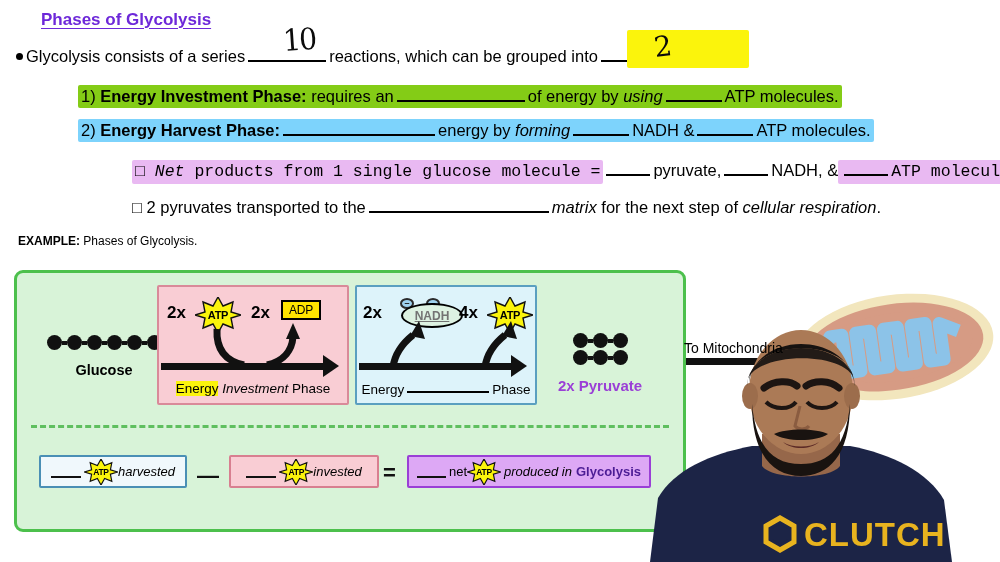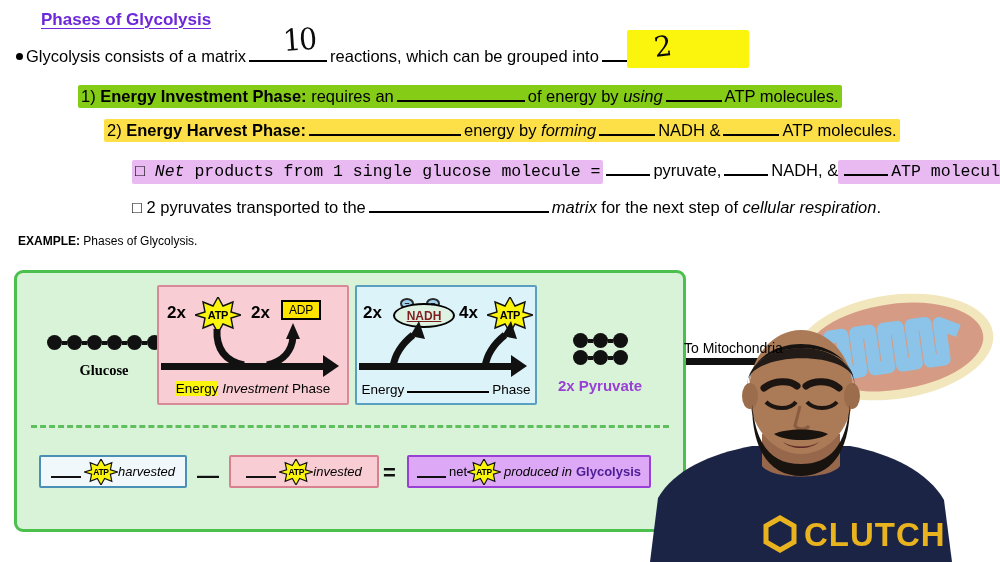--- a/index.html
+++ b/index.html
@@ -36,21 +36,21 @@
     display:inline-block; width:7px; height:7px; border-radius:50%;
     background:#000; vertical-align: middle; margin-right: 3px; margin-bottom:2px;
   }
 
   #line-1 { left: 78px; top: 85px; }
   #line-2 { left: 78px; top: 119px; }
   #line-3 { left: 132px; top: 159px; }
   #line-4 { left: 132px; top: 196px; }
 
   .hl-pink   { background: #84cc16; }
-  .hl-cyan   { background: #fde047; margin-left: 26px; }
+  .hl-cyan   { background: #7dd3fc; }
   .hl-violet { background: #e9b9f2; font-family: Liberation Mono, monospace; }
   .hl-yellow { background: #fbf40c; }
 
   
   .hand {
     font-family: "DejaVu Serif", serif;
     font-size: 30px; color: #0b0b0b;
     position: absolute; pointer-events: none;
   }
   #hand-10 { left: 282px; top: 22px; transform: rotate(-4deg) scaleX(0.95); letter-spacing: -2px; }
@@ -66,21 +66,21 @@
   
   #panel {
     position: absolute; left: 14px; top: 270px;
     width: 672px; height: 262px;
     background: #d8f3d8;
     border: 3px solid #4cc04c;
     border-radius: 9px;
   }
 
   
-  #glucose { position:absolute; left: 22px; top: 62px; width: 130px; text-align:center;font-family:Liberation Serif, serif; }
+  #glucose { position:absolute; left: 22px; top: 62px; width: 130px; text-align:center; }
   .chain { display: flex; align-items: center; justify-content:center; }
   .cdot { width: 15px; height: 15px; border-radius: 50%; background:#111; }
   .cbond { width: 5px; height: 4px; background:#111; }
   .mol-label { font-size: 14.5px; font-weight: bold; margin-top: 12px; color:#000; }
 
   
   .phase-box { position:absolute; top: 12px; height: 120px; border-radius: 2px; }
   #phase-investment {
     left: 140px; width: 192px;
     background: #f9cdd4; border: 2px solid #d98a99;
@@ -112,24 +112,24 @@
     font-size: 12px; font-weight: normal; padding: 1px 6px; vertical-align: middle;
     letter-spacing: -0.2px;
   }
 
   
   .nadh {
     display:inline-block; position:relative; width: 62px; height: 30px;
     vertical-align: middle;
   }
   .nadh .oval {
-    position:absolute; left:4px; top:5px; width:62px; height:25px;
+    position:absolute; left:12px; top:5px; width:62px; height:25px;
     background:#ddf2e2; border: 2px solid #000; border-radius: 50%;
     display:flex; align-items:center; justify-content:center;
-    font-size: 12px; font-weight: bold; color:#7f1d1d;text-decoration:underline;
+    font-size: 12px; font-weight: bold; color:#737373;text-decoration:underline;
   }
   .nadh .e {
     position:absolute; top:0px; width:14px; height:11px; border-radius:50%;
     background:#9fd2ef; border: 2px solid #2b2b2b;
     display:flex; align-items:center; justify-content:center;
     font-size: 9px; font-weight:bold; line-height: 1; color:#1a1a1a;
   }
   .nadh .e1 { left: 11px; }
   .nadh .e2 { left: 37px; }
 
@@ -190,21 +190,21 @@
   #person { position:absolute; left: 640px; top: 330px; width: 360px; height: 232px; }
 </style>
 </head>
 <body>
 
 <div id="page">
 
   <div id="title">Phases of Glycolysis</div>
 
   <div class="note-line" id="line-bullet">
-    <span class="dot"></span><span>Glycolysis consists of a matrix</span><span class="blank" style="width:78px"></span><span>reactions, which can be grouped into</span><span class="blank" style="width:58px"></span><span>phases:</span>
+    <span class="dot"></span><span>Glycolysis consists of a series</span><span class="blank" style="width:78px"></span><span>reactions, which can be grouped into</span><span class="blank" style="width:58px"></span><span>phases:</span>
   </div>
 
   <div id="hl-2-box"></div>
   <div class="hand" id="hand-10">10</div>
   <div class="hand" id="hand-2">2</div>
 
   <div class="note-line" id="line-1">
     <span class="hl hl-pink">
       <span>1)</span>
       <span class="b">Energy Investment Phase</span><span class="b">:</span>

